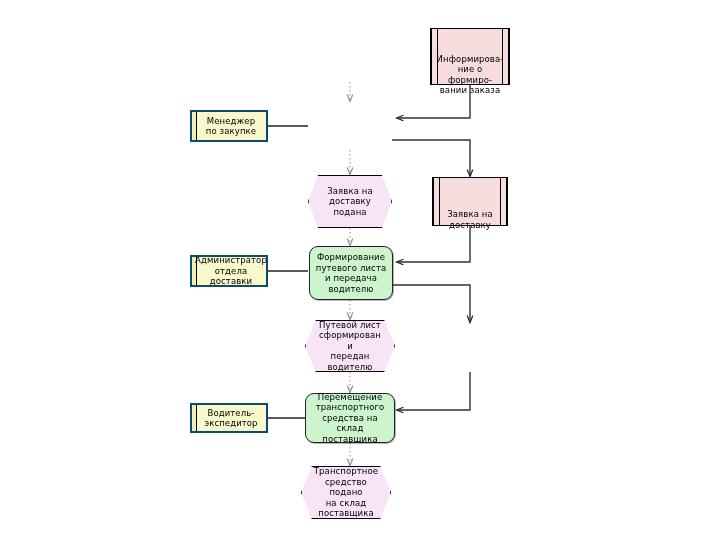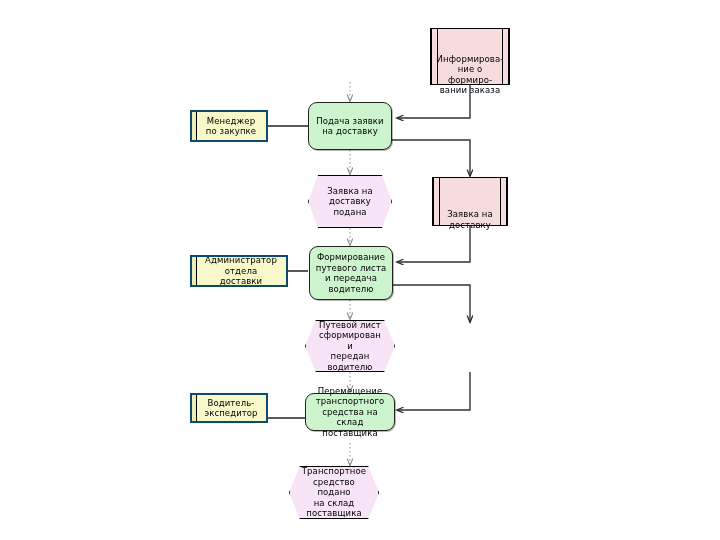--- a/index.html
+++ b/index.html
@@ -163,69 +163,65 @@
     <div class="node-text">Информирова-
 ние о формиро-
 вании  заказа</div>
   </div>
 
   <div class="org" style="left:190px; top:110px; width:78px; height:32px;">
     <div class="node-text">Менеджер
 по закупке</div>
   </div>
 
-  <div class="func" style="left:308px; top:102px; width:84px; height:48px;">
-    <div class="node-text">Подача заявки
-на доставку</div>
-  </div>
 
   <div class="event" style="left:308px; top:175px; width:84px; height:53px;">
     <div class="node-text">Заявка на
 доставку
 подана</div>
   </div>
 
   <div class="data-obj" style="left:432px; top:177px; width:76px; height:49px;">
     <div class="node-text">Заявка на
 доставку</div>
   </div>
 
-  <div class="org" style="left:190px; top:255px; width:98px; height:32px;">
+  <div class="org" style="left:190px; top:255px; width:78px; height:32px;">
     <div class="node-text">Администратор
 отдела
 доставки</div>
   </div>
 
   <div class="func" style="left:309px; top:246px; width:84px; height:54px;">
     <div class="node-text">Формирование
 путевого листа
 и передача
 водителю</div>
   </div>
 
   <div class="event" style="left:305px; top:320px; width:90px; height:52px;">
     <div class="node-text">Путевой лист
 сформирован и
 передан
 водителю</div>
   </div>
 
 
-  <div class="org" style="left:190px; top:393px; width:78px; height:30px;">
+  <div class="org" style="left:190px; top:403px; width:78px; height:30px;">
     <div class="node-text">Водитель-
 экспедитор</div>
   </div>
 
-  <div class="func" style="left:305px; top:393px; width:90px; height:38px;">
+  <div class="func" style="left:305px; top:393px; width:90px; height:50px;">
     <div class="node-text">Перемещение
 транспортного
 средства на склад
 поставщика</div>
   </div>
 
-  <div class="event" style="left:289px; top:466px; width:90px; height:53px;justify-content:center;">
+  <div class="event" style="left:301px; top:466px; width:90px; height:53px;justify-content:center;">
     <div class="node-text">Транспортное
 средство подано
 на склад
 поставщика</div>
   </div>
 
 </div>
 
 </body></html>

